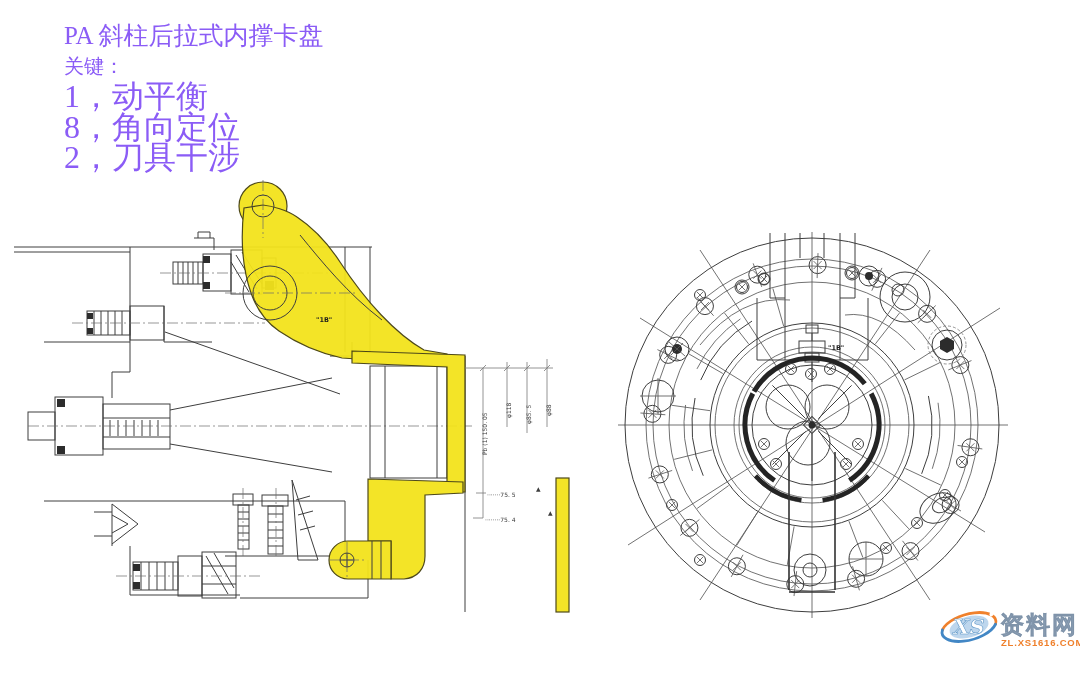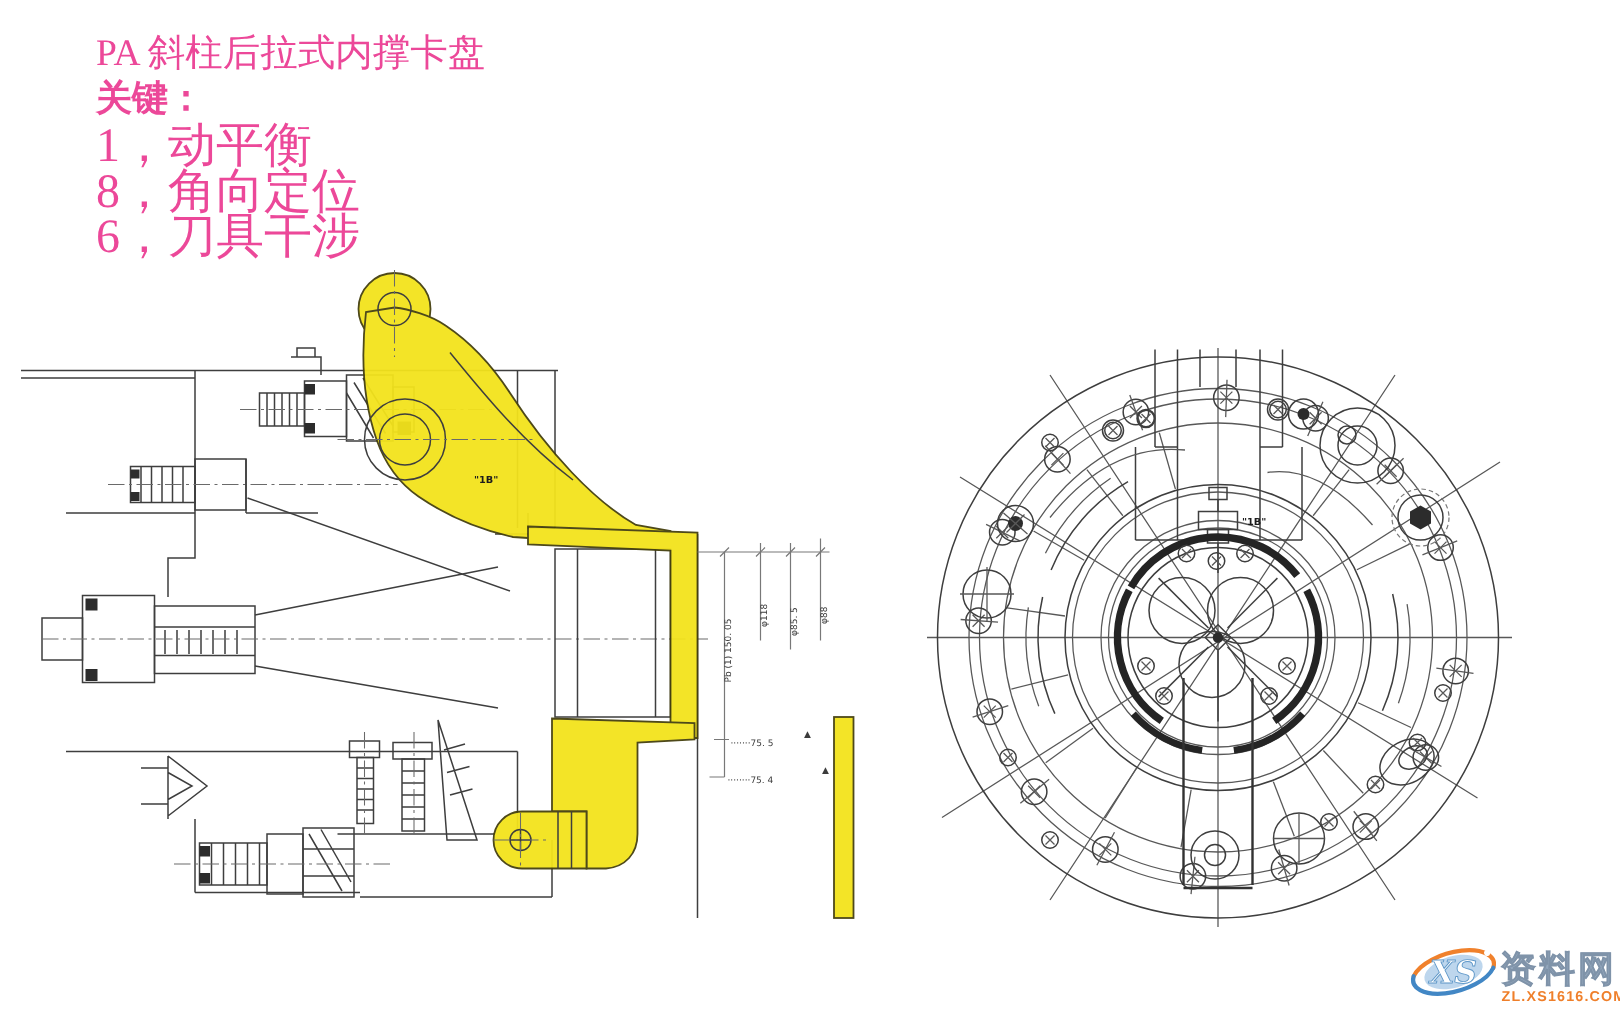--- a/index.html
+++ b/index.html
@@ -1,21 +1,21 @@
 <!DOCTYPE html>
 <html><head>
 <meta charset="utf-8">
 <style>
   html,body{margin:0;padding:0;background:#fff;}
   .screen{position:relative;width:1080px;height:680px;background:#ffffff;overflow:hidden;
           font-family:"Liberation Sans",sans-serif;}
-  .titleblock{position:absolute;left:64px;top:20px;color:#ec4899;
+  .titleblock{position:absolute;left:64px;top:20px;color:#8b5cf6;
               font-family:"Liberation Serif","DejaVu Serif",serif;}
   .titleblock .t1{font-size:25px;line-height:31px;}
-  .titleblock .t2{font-size:24px;line-height:30px;font-weight:bold;}
+  .titleblock .t2{font-size:20px;line-height:30px;}
   .titleblock .kp{font-size:32px;line-height:30.5px;}
   svg{position:absolute;}
   
   .ln{stroke:#3e3e3e;fill:none;stroke-width:1;}
   .lnb{stroke:#323232;fill:none;stroke-width:1.6;}
   .cl{stroke:#6a6a6a;fill:none;stroke-width:.7;stroke-dasharray:11 3 2 3;}
   .dm{stroke:#787878;fill:none;stroke-width:.8;}
   .thn{stroke:#585858;fill:none;stroke-width:.85;}
   .hv{stroke:#242424;fill:none;}
   .dk{fill:#2c2c2c;stroke:none;}
@@ -30,21 +30,21 @@
 </head>
 <body>
 
 <div class="screen">
 
   <div class="titleblock">
     <div class="t1">PA 斜柱后拉式内撑卡盘</div>
     <div class="t2">关键：</div>
     <div class="kp">1，动平衡</div>
     <div class="kp">8，角向定位</div>
-    <div class="kp">6，刀具干涉</div>
+    <div class="kp">2，刀具干涉</div>
   </div>
 
   <svg style="left:0;top:178px" width="600" height="452" viewBox="0 178 600 452">
 
     <g>
 
       <path class="ln" d="M14 247 H372 M14 252 H130 M130 247 V342 M44 342 H130 M130 342 V372 H112 V398"></path>
       <path class="ln" d="M345 247 V352 M370 247 V352 M352 342 V352 H370 M330 356 H352"></path>
       <path class="ln" d="M194 238 H214 V250 M198 238 V232 H210 V238"></path>
 
@@ -328,21 +328,21 @@
         <path d="M914 520 L920 526 M914 526 L920 520" class="thn"></path>
         <circle cx="945" cy="495" r="5.5" class="ln"></circle>
         <path d="M942 492 L948 498 M942 498 L948 492" class="thn"></path>
         <circle cx="962" cy="462" r="5.5" class="ln"></circle>
         <path d="M959 459 L965 465 M959 465 L965 459" class="thn"></path>
         <circle cx="700" cy="295" r="5.5" class="ln"></circle>
         <path d="M697 292 L703 298 M697 298 L703 292" class="thn"></path>
       </g>
   </svg>
 
-  <div style="position:absolute;left:938px;top:621px;width:142px;height:54px;">
+  <div style="position:absolute;left:938px;top:600px;width:142px;height:54px;">
     <svg style="left:0;top:0" width="142" height="54" viewBox="0 0 142 54">
       <g transform="translate(31 27) rotate(-16)">
         <ellipse cx="0" cy="0" rx="20" ry="10.5" fill="#b9d4ec" opacity="0.95" stroke="none"></ellipse>
         <path d="M-26.3 -4.6 A28 13.5 0 0 1 26.3 4.6" fill="none" stroke-width="2.8" stroke-linecap="round" stroke="#f0812c"></path>
         <path d="M26.3 4.6 A28 13.5 0 0 1 -26.3 -4.6" fill="none" stroke-width="2.8" stroke-linecap="round" stroke="#4287c5"></path>
         <circle cx="25" cy="-6" r="2" fill="#fff" stroke="none"></circle>
       </g>
       <text class="wm-xs" x="31" y="34" text-anchor="middle" fill="#ffffff" stroke="#5e97c8" stroke-width="0.6">XS</text>
       <text class="wm-name" x="62" y="33" stroke="#7f93a9" stroke-width="0.5" fill="#93a7bd">资料网</text>
       <text class="wm-url" x="63" y="46" fill="#ef7f2a">ZL.XS1616.COM</text>

